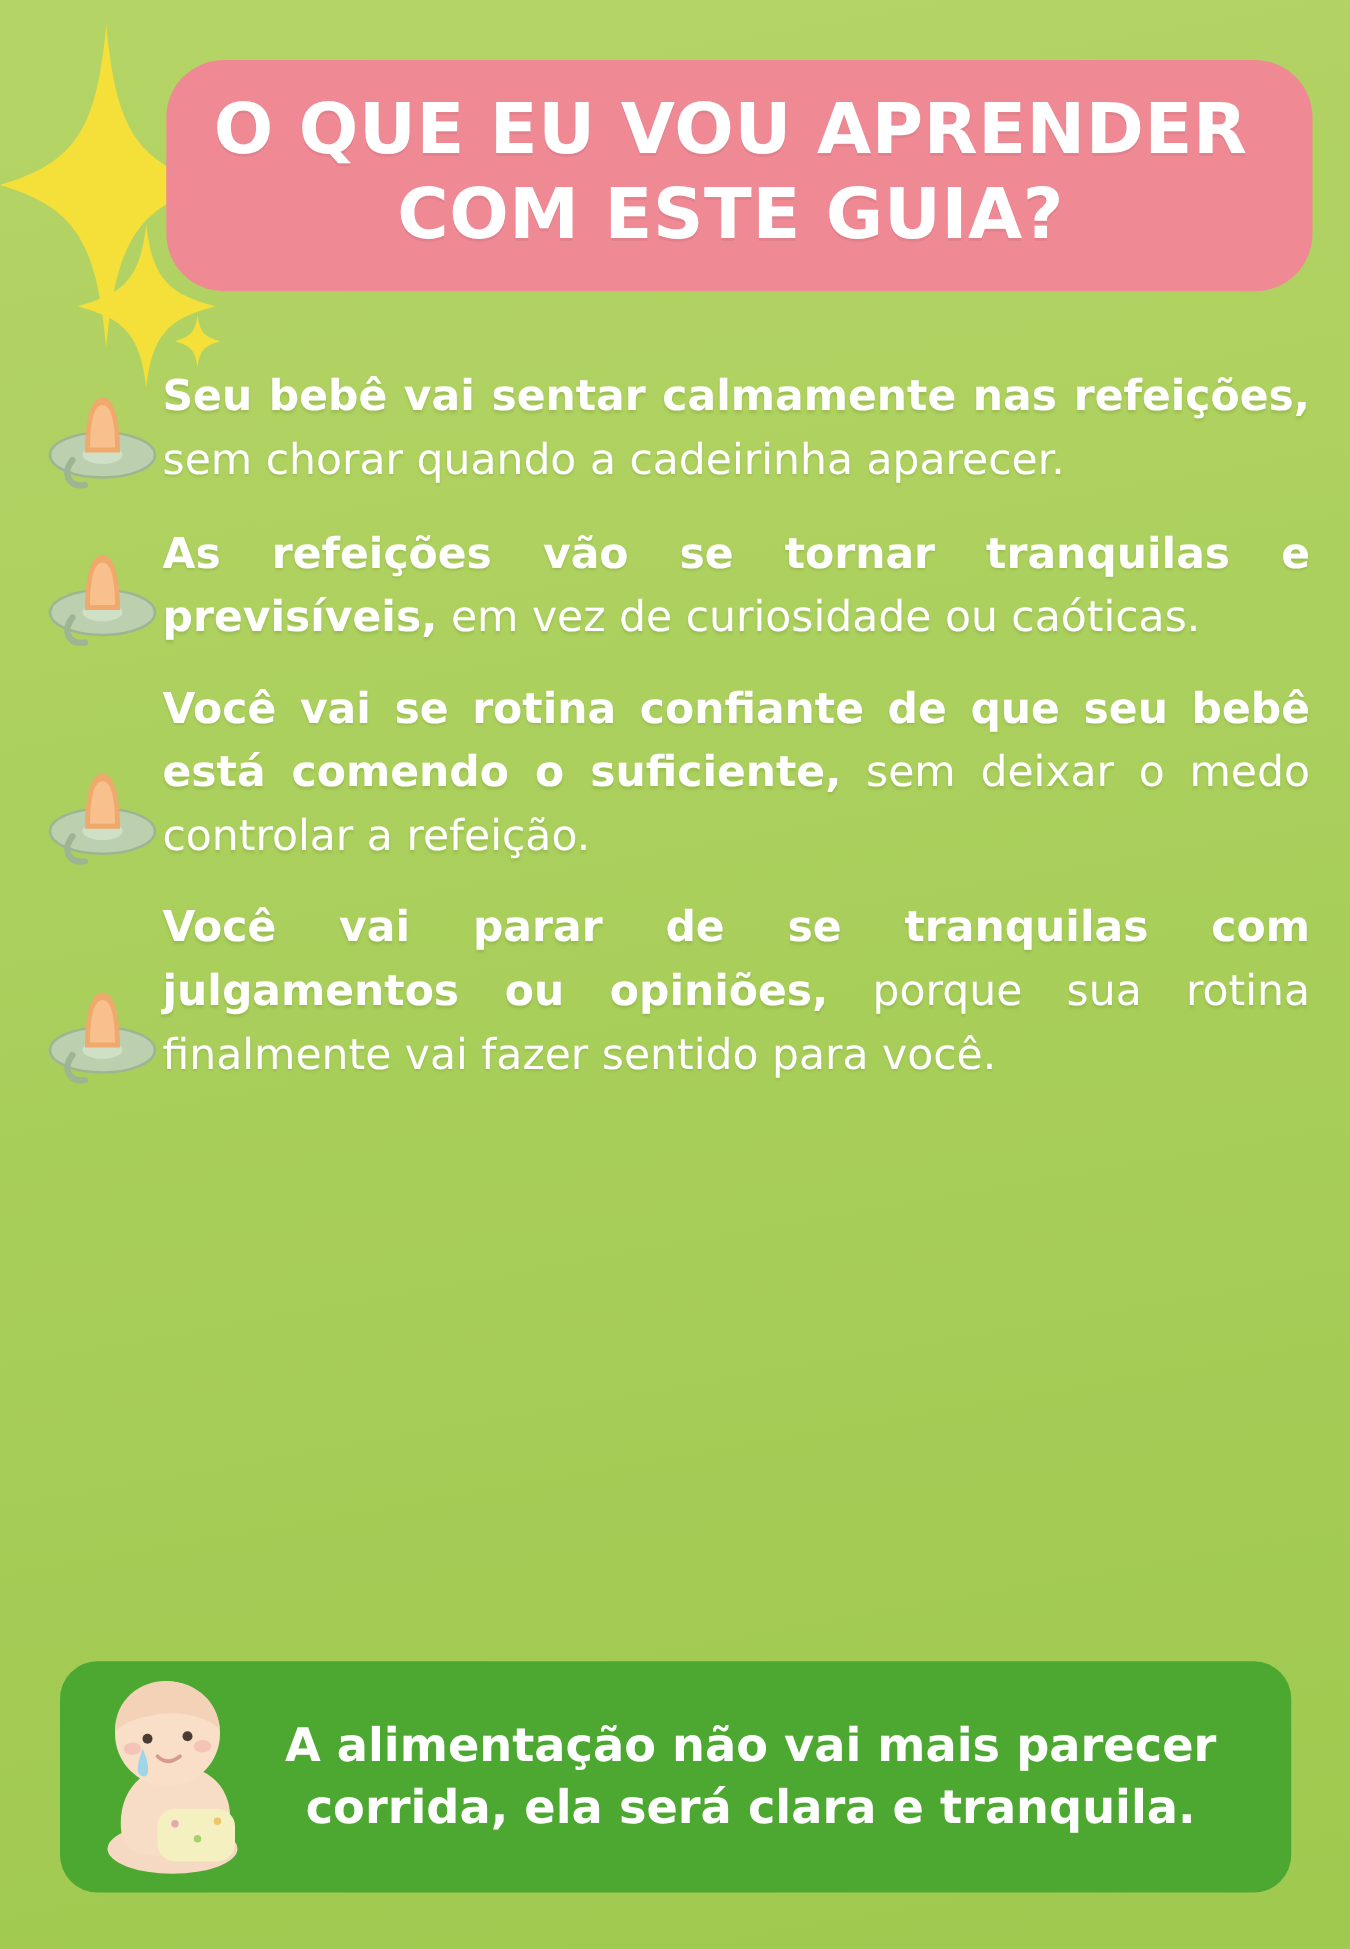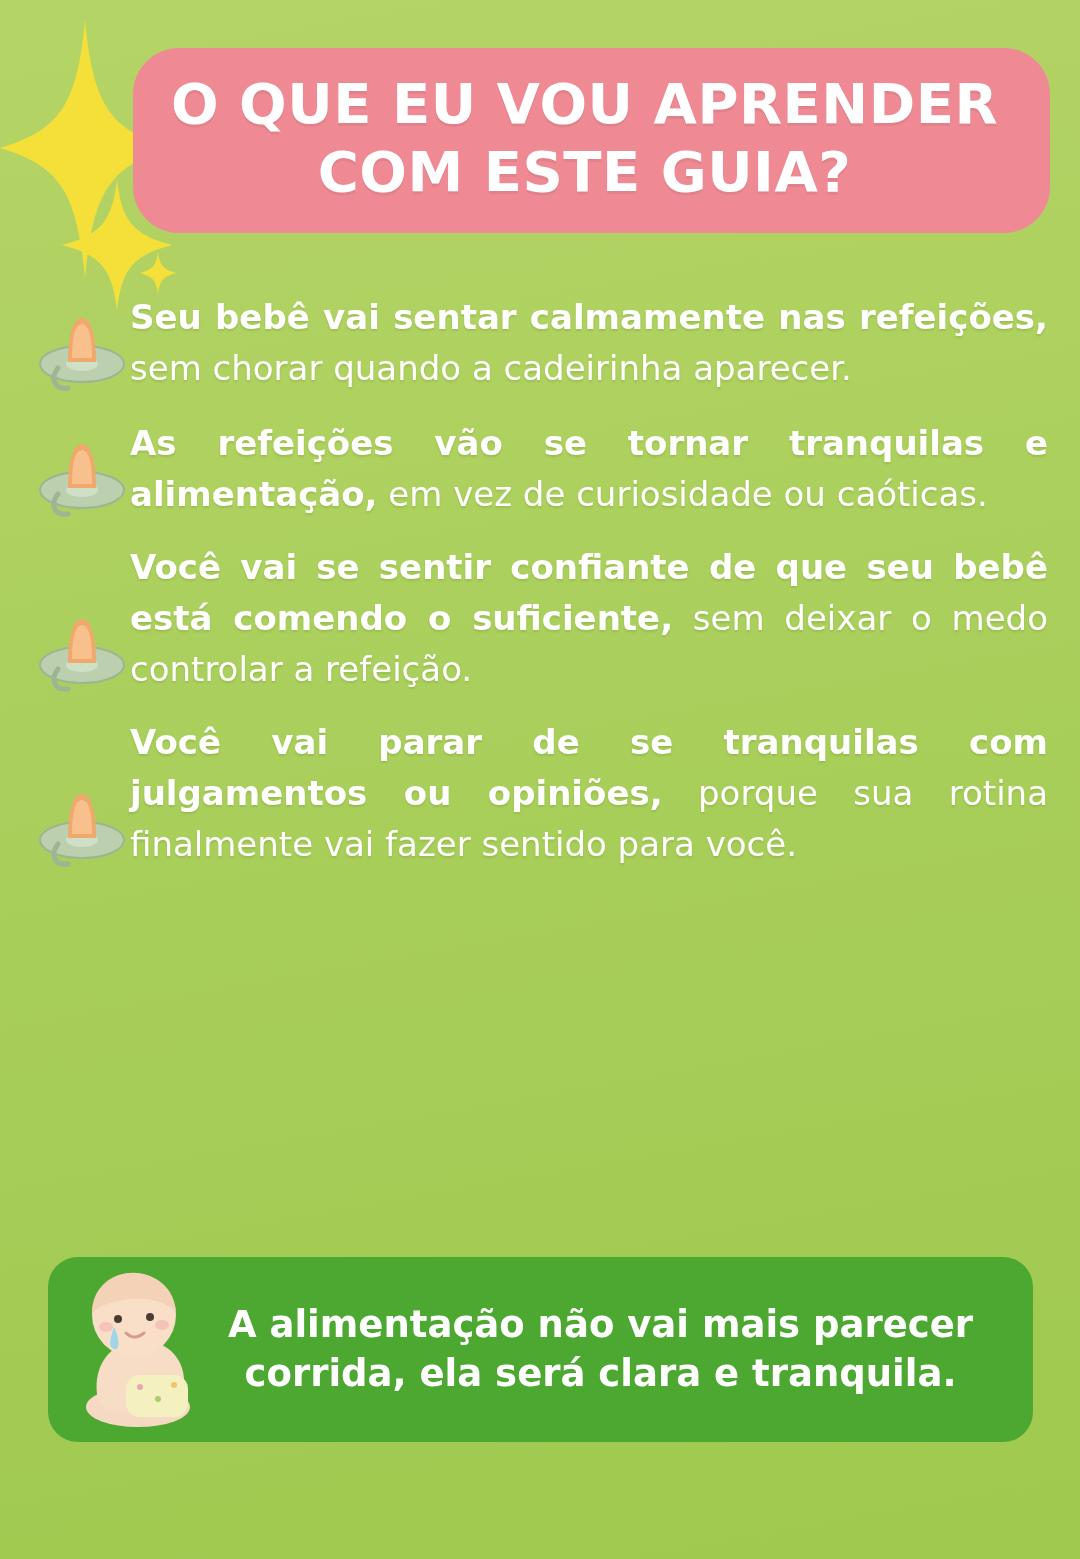--- a/index.html
+++ b/index.html
@@ -83,21 +83,21 @@
     text-shadow: 0 2px 2px rgba(80,110,30,0.18);
   }
   .item-text b {
     font-weight: bold;
   }
 
   
   .footer {
     position: absolute;
     left: 48px;
-    top: 1257px;
+    top: 1329px;
     width: 985px;
     height: 185px;
     background: #4da832;
     border-radius: 30px;
     display: flex;
     align-items: center;
     box-sizing: border-box;
     padding: 0 26px;
   }
   .footer-baby {
@@ -168,36 +168,36 @@
       <div class="pacifier">
         <svg width="96" height="96" viewBox="0 0 96 96">
           <ellipse cx="48" cy="66" rx="42" ry="18" fill="#bcd0b0" stroke="#9db593" stroke-width="2"></ellipse>
           <ellipse cx="48" cy="66" rx="16" ry="7" fill="#cfe0c6"></ellipse>
           <path d="M34 64 C34 40 38 20 48 20 C58 20 62 40 62 64 Z" fill="#f0a96c"></path>
           <path d="M38 60 C38 40 41 26 48 26 C55 26 58 40 58 60 Z" fill="#f7c08c"></path>
           <path d="M24 70 C16 80 20 92 34 90" fill="none" stroke="#9db593" stroke-width="5" stroke-linecap="round"></path>
         </svg>
       </div>
       <div class="item-text">
-        <b> As refeições vão se tornar tranquilas e alimentação,</b><span> em vez de curiosidade ou caóticas.</span>
-      </div>
-    </div>
-
-    <div class="item">
-      <div class="pacifier">
-        <svg width="96" height="96" viewBox="0 0 96 96">
-          <ellipse cx="48" cy="66" rx="42" ry="18" fill="#bcd0b0" stroke="#9db593" stroke-width="2"></ellipse>
-          <ellipse cx="48" cy="66" rx="16" ry="7" fill="#cfe0c6"></ellipse>
-          <path d="M34 64 C34 40 38 20 48 20 C58 20 62 40 62 64 Z" fill="#f0a96c"></path>
-          <path d="M38 60 C38 40 41 26 48 26 C55 26 58 40 58 60 Z" fill="#f7c08c"></path>
-          <path d="M24 70 C16 80 20 92 34 90" fill="none" stroke="#9db593" stroke-width="5" stroke-linecap="round"></path>
-        </svg>
-      </div>
-      <div class="item-text">
-        <b> Você vai se sentir confiante de que seu bebê está comendo o suficiente,</b><span> sem deixar o medo controlar a refeição.</span>
+        <b> As refeições vão se tornar tranquilas e previsíveis,</b><span> em vez de curiosidade ou caóticas.</span>
+      </div>
+    </div>
+
+    <div class="item">
+      <div class="pacifier">
+        <svg width="96" height="96" viewBox="0 0 96 96">
+          <ellipse cx="48" cy="66" rx="42" ry="18" fill="#bcd0b0" stroke="#9db593" stroke-width="2"></ellipse>
+          <ellipse cx="48" cy="66" rx="16" ry="7" fill="#cfe0c6"></ellipse>
+          <path d="M34 64 C34 40 38 20 48 20 C58 20 62 40 62 64 Z" fill="#f0a96c"></path>
+          <path d="M38 60 C38 40 41 26 48 26 C55 26 58 40 58 60 Z" fill="#f7c08c"></path>
+          <path d="M24 70 C16 80 20 92 34 90" fill="none" stroke="#9db593" stroke-width="5" stroke-linecap="round"></path>
+        </svg>
+      </div>
+      <div class="item-text">
+        <b> Você vai se rotina confiante de que seu bebê está comendo o suficiente,</b><span> sem deixar o medo controlar a refeição.</span>
       </div>
     </div>
 
 
 
     <div class="item">
       <div class="pacifier">
         <svg width="96" height="96" viewBox="0 0 96 96">
           <ellipse cx="48" cy="66" rx="42" ry="18" fill="#bcd0b0" stroke="#9db593" stroke-width="2"></ellipse>
           <ellipse cx="48" cy="66" rx="16" ry="7" fill="#cfe0c6"></ellipse>

